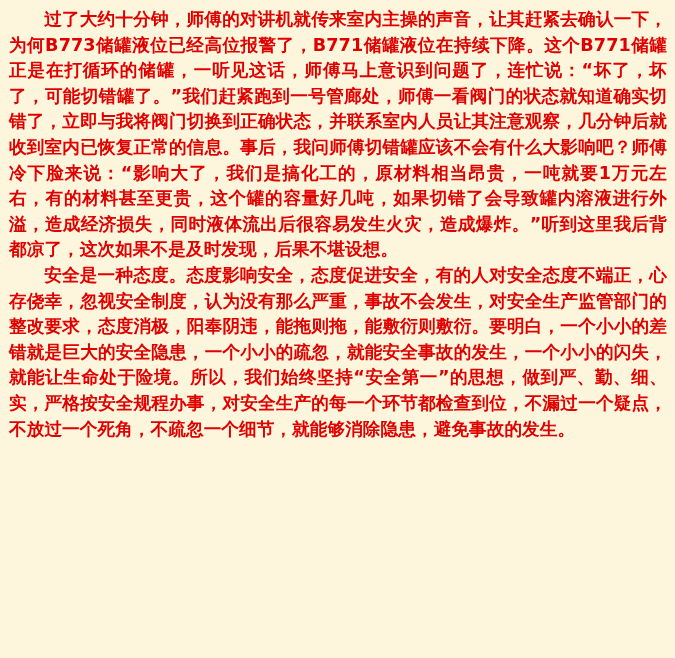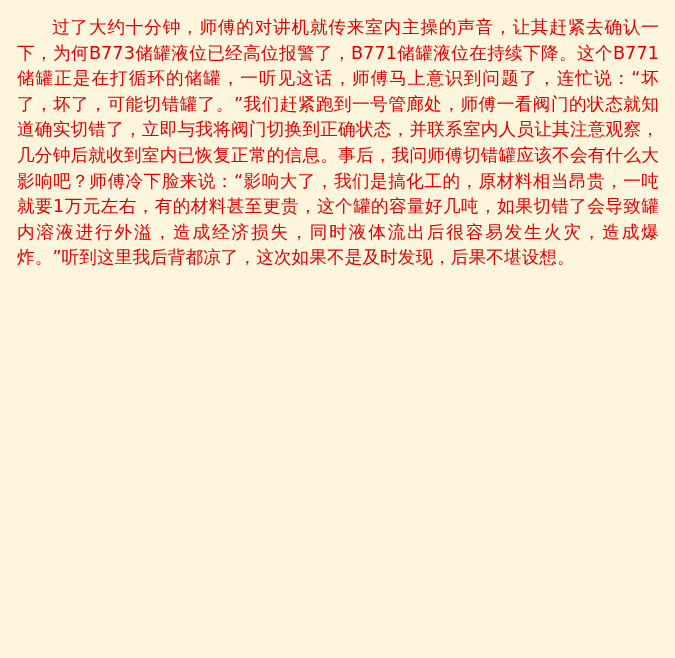--- a/index.html
+++ b/index.html
@@ -18,24 +18,26 @@
     padding: 7px 8px 0 9px;
     font-family: "DejaVu Sans", "Liberation Sans", sans-serif;
     font-size: 17.6px;
     line-height: 25.6px;
     color: #E00000;
     text-align: justify;
     text-justify: inter-character;
     letter-spacing: 0.1px;
   }
   .doc p {
-    margin: 8px;
+    margin: 0;
     padding: 0;
     text-indent: 2em;
     word-break: break-all;
+    font-weight: bold;
   }
 </style>
 </head>
 <body style="background: rgb(253, 245, 220);">
 
 <div class="doc" style="color: rgb(224, 0, 0);">
     <p>过了大约十分钟，师傅的对讲机就传来室内主操的声音，让其赶紧去确认一下，为何B773储罐液位已经高位报警了，B771储罐液位在持续下降。这个B771储罐正是在打循环的储罐，一听见这话，师傅马上意识到问题了，连忙说：“坏了，坏了，可能切错罐了。”我们赶紧跑到一号管廊处，师傅一看阀门的状态就知道确实切错了，立即与我将阀门切换到正确状态，并联系室内人员让其注意观察，几分钟后就收到室内已恢复正常的信息。事后，我问师傅切错罐应该不会有什么大影响吧？师傅冷下脸来说：“影响大了，我们是搞化工的，原材料相当昂贵，一吨就要1万元左右，有的材料甚至更贵，这个罐的容量好几吨，如果切错了会导致罐内溶液进行外溢，造成经济损失，同时液体流出后很容易发生火灾，造成爆炸。”听到这里我后背都凉了，这次如果不是及时发现，后果不堪设想。</p>
+    <p>安全是一种态度。态度影响安全，态度促进安全，有的人对安全态度不端正，心存侥幸，忽视安全制度，认为没有那么严重，事故不会发生，对安全生产监管部门的整改要求，态度消极，阳奉阴违，能拖则拖，能敷衍则敷衍。要明白，一个小小的差错就是巨大的安全隐患，一个小小的疏忽，就能安全事故的发生，一个小小的闪失，就能让生命处于险境。所以，我们始终坚持“安全第一”的思想，做到严、勤、细、实，严格按安全规程办事，对安全生产的每一个环节都检查到位，不漏过一个疑点，不放过一个死角，不疏忽一个细节，就能够消除隐患，避免事故的发生。</p>
   </div>
 
 </body></html>

